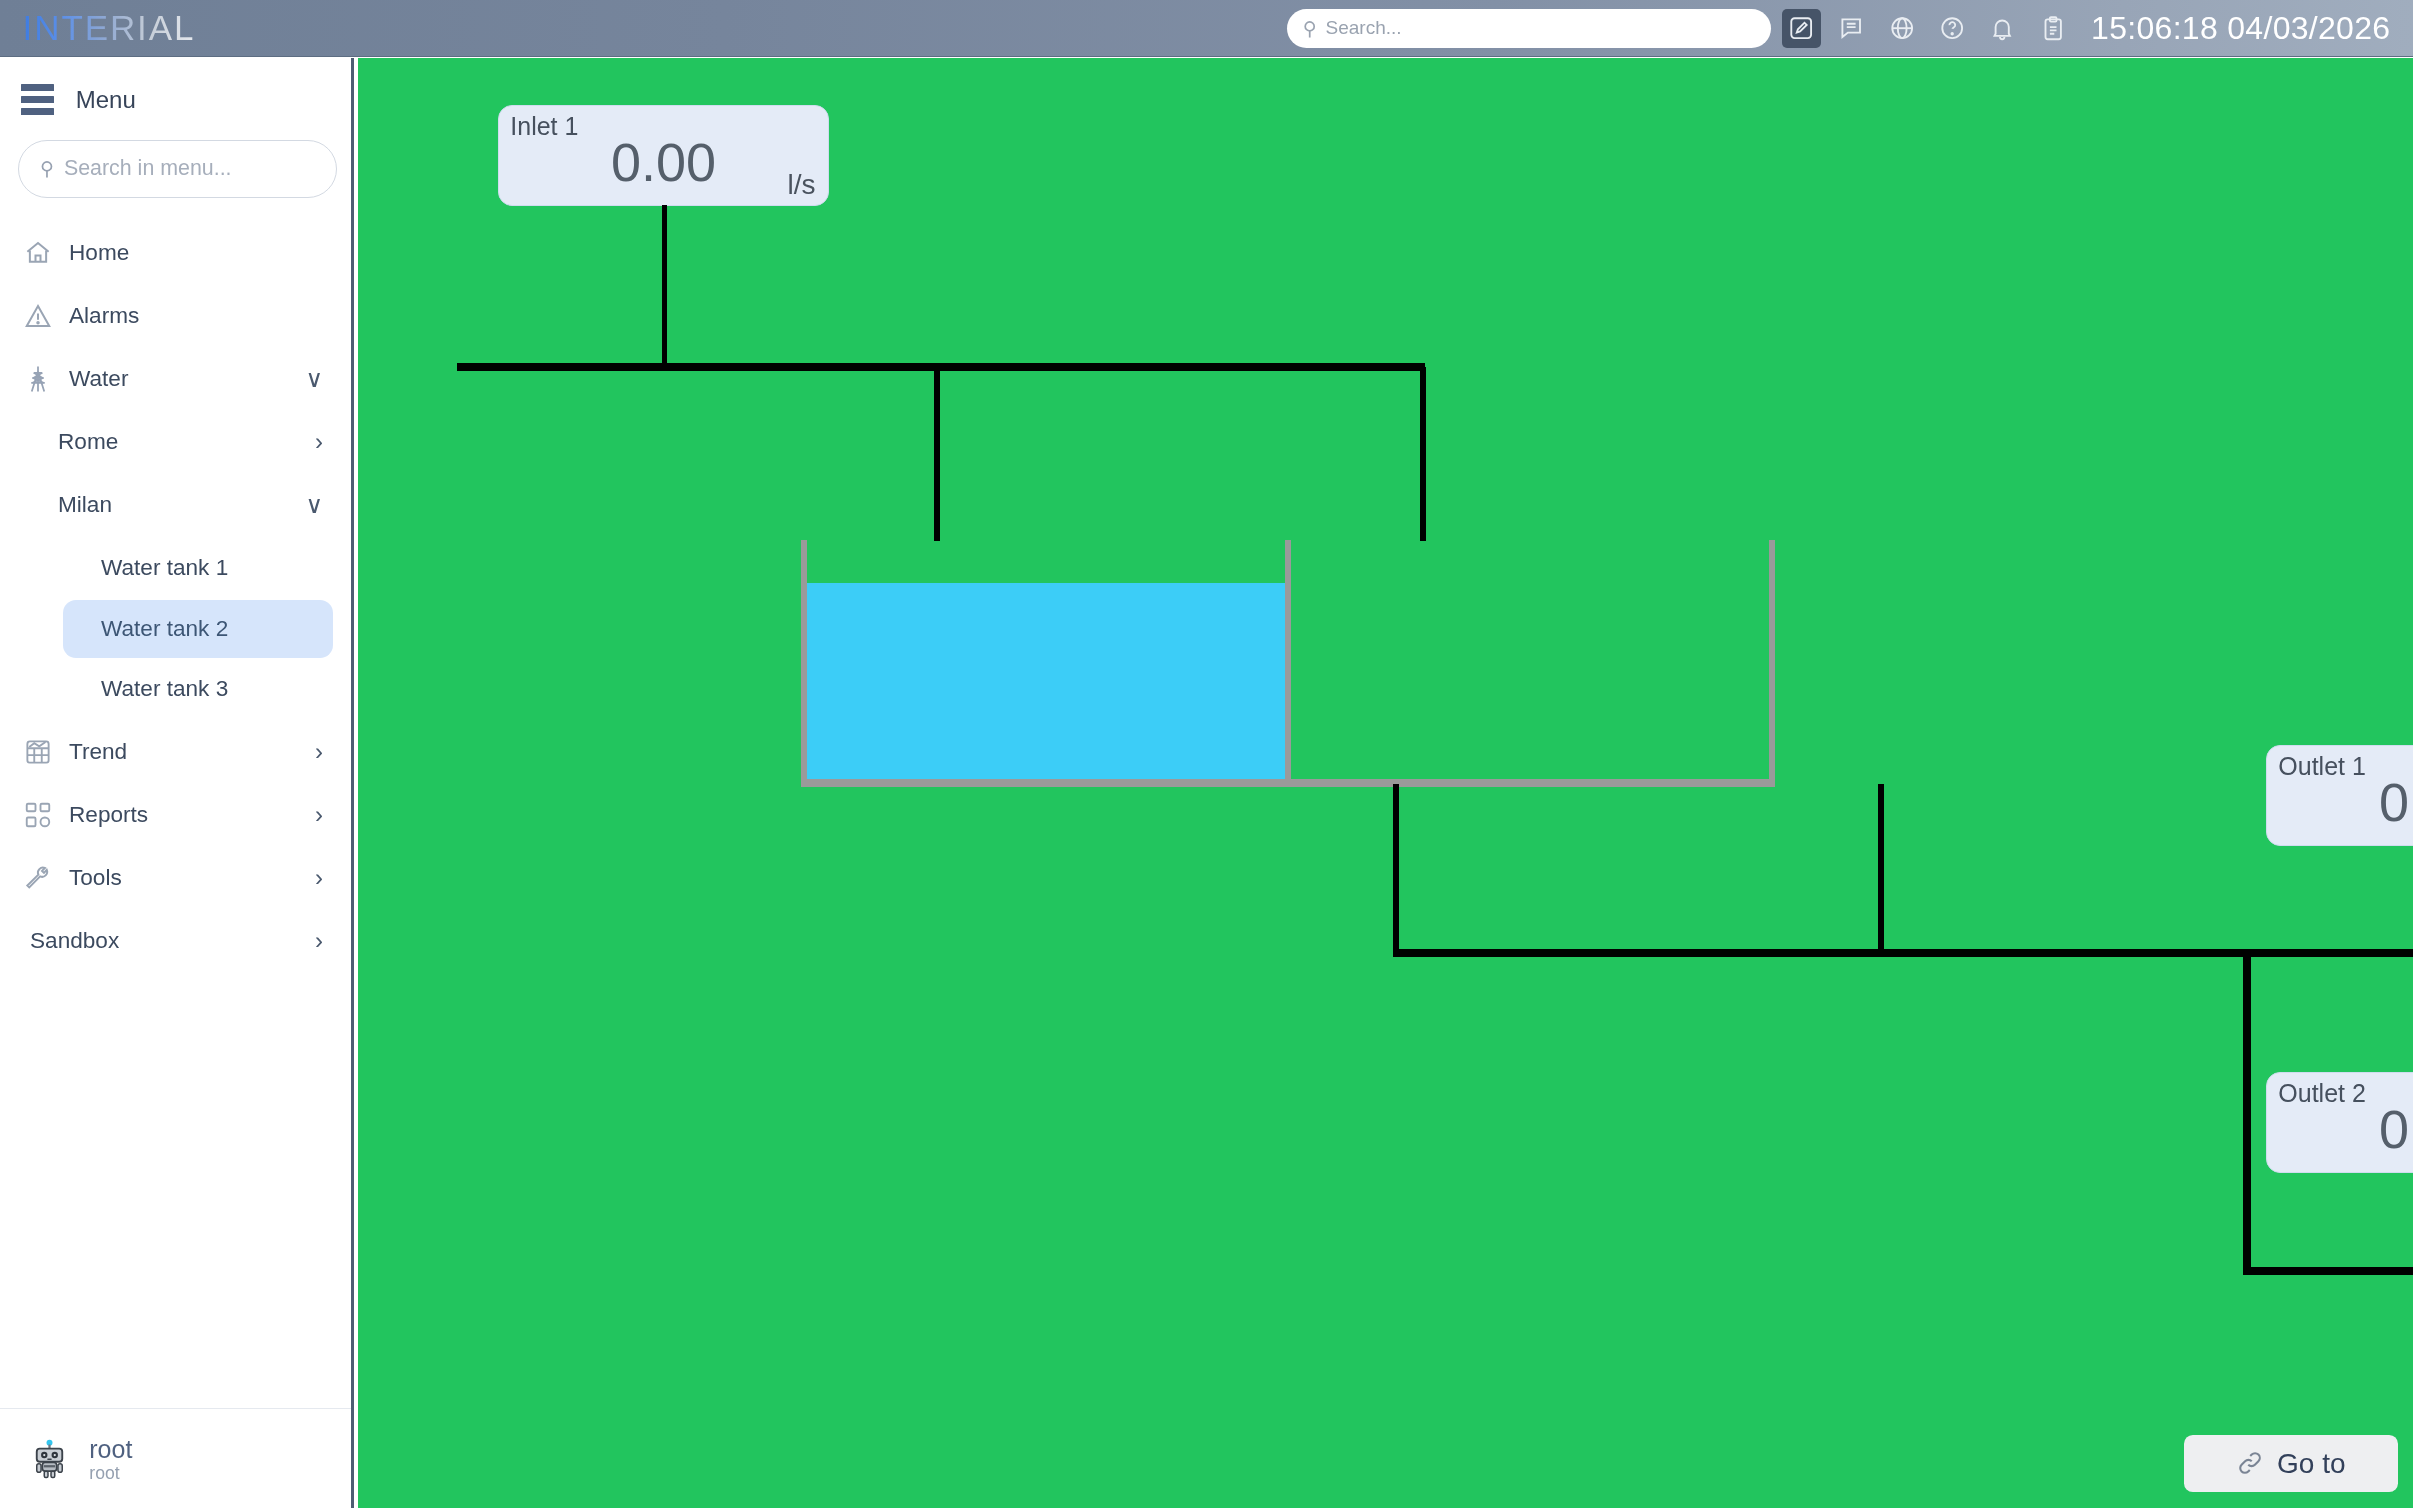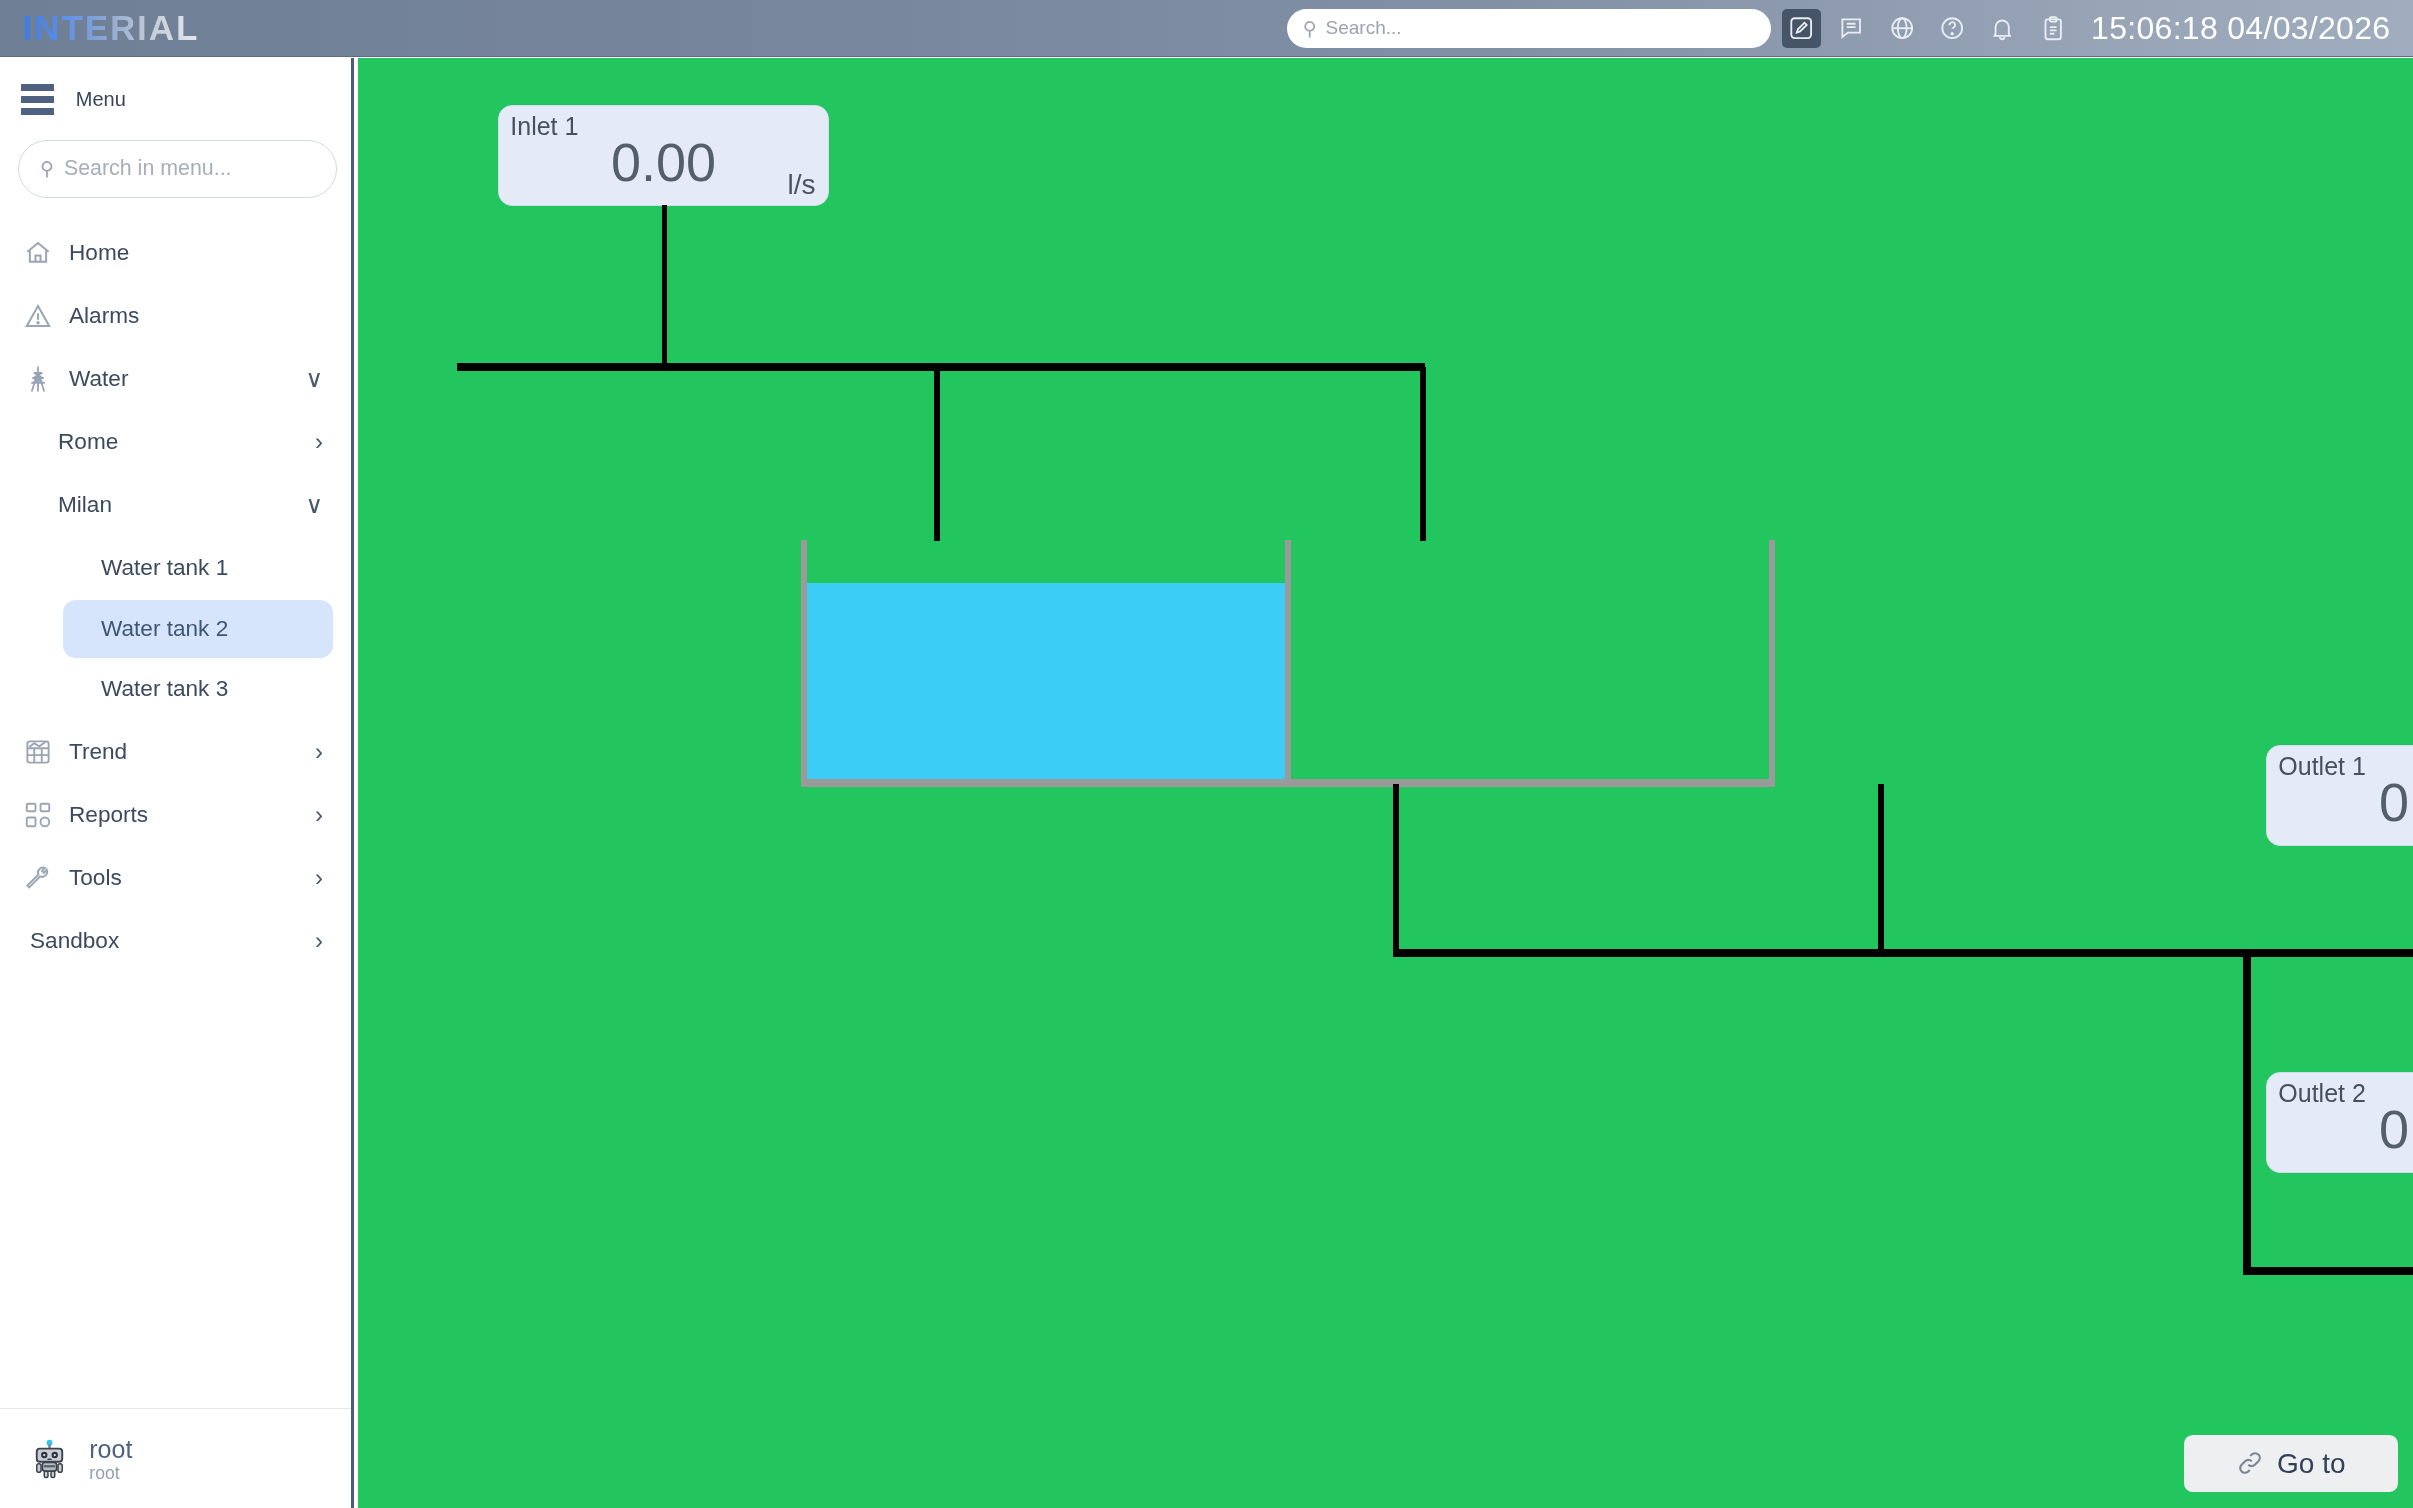--- a/index.html
+++ b/index.html
@@ -12,21 +12,21 @@
 
   
   .topbar {
     position: absolute; left: 0; top: 0; width: 2413px; height: 57px;
     background: linear-gradient(90deg, #6f7f96 0%, #76859c 30%, #8290a6 62%, #98a5b7 88%, #a0adbe 100%);
     display: flex; align-items: center;
     border-bottom: 1.3px solid #5d6d82;
   }
   .brand {
     margin-left: 22.6px;
-    font-size: 35px; letter-spacing: 1.9px; font-weight: 700;
+    font-size: 35px; letter-spacing: 1.9px; font-weight: 400;
     background: linear-gradient(90deg, #3f7ce0 0%, #5b8fe8 22%, #8fa8d2 48%, #c3cbd6 72%, #e6e9ee 100%);
     -webkit-background-clip: text; background-clip: text;
     -webkit-text-fill-color: transparent; color: transparent;
     white-space: nowrap;
   }
   .topbar-right {
     margin-left: auto; display: flex; align-items: center; gap: 11.3px;
     padding-right: 22.6px;
   }
   .search-pill {
@@ -49,21 +49,21 @@
 
   
   .sidebar {
     position: absolute; left: 0; top: 58px; width: 354px; height: 1451px;
     background: #ffffff; border-right: 3.8px solid #4e5d73;
     display: flex; flex-direction: column;
   }
   .side-head { display: flex; align-items: center; gap: 21.4px; padding: 26.4px 0 0 21.4px; }
   .hamburger { width: 33px; display: flex; flex-direction: column; gap: 5.7px; }
   .hamburger i { display: block; height: 6.3px; background: #4f6180; border-radius: 0.6px; }
-  .side-title { font-size: 20px; color: #374459; }
+  .side-title { font-size: 24px; color: #374459; }
 
   .side-search {
     margin: 25px 0 0 17.6px; width: 319px; height: 58px;
     border: 1.3px solid #d3d9e2; border-radius: 29px;
     display: flex; align-items: center; gap: 10px; padding: 0 21.4px;
   }
   .side-search .glyph { color: #97a1b1; font-size: 19px; }
   .side-search .ph { color: #a6aebb; font-size: 21.4px; }
 
   .menu { margin-top: 24px; }

